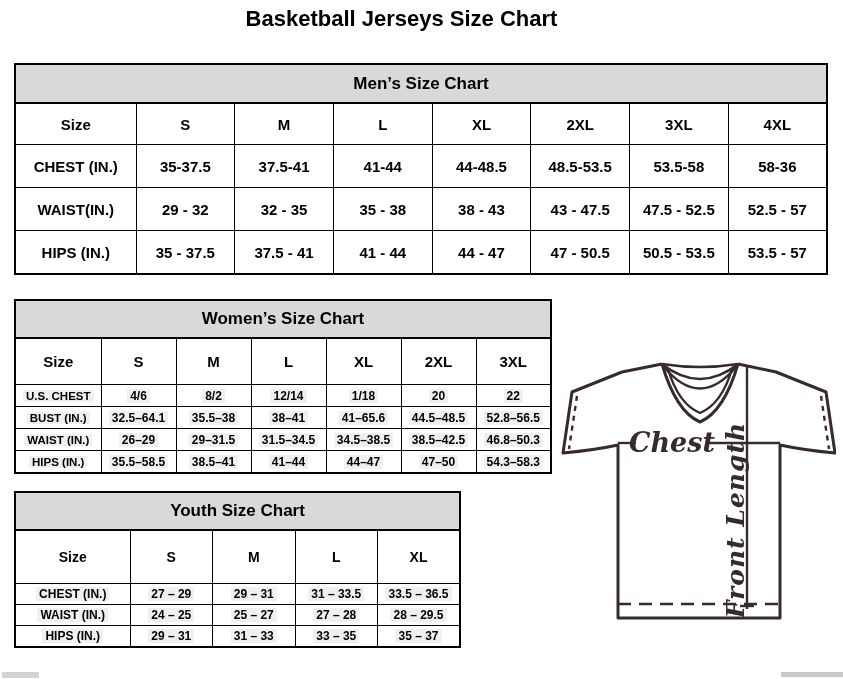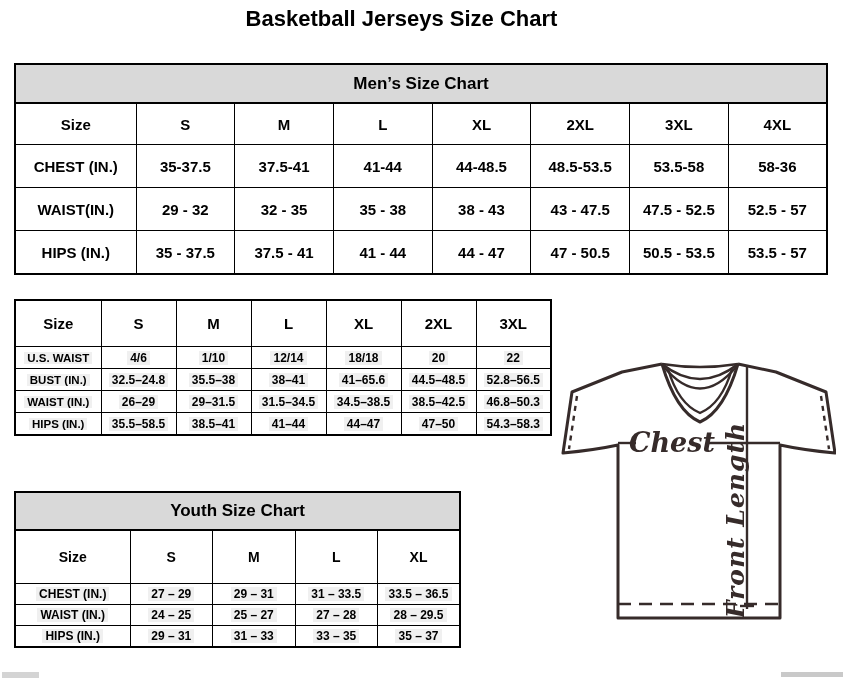--- a/index.html
+++ b/index.html
@@ -146,43 +146,46 @@
     <colgroup>
       <col class="c0">
       <col class="c1">
       <col class="c2">
       <col class="c3">
       <col class="c4">
       <col class="c5">
       <col class="c6">
     </colgroup>
     <thead>
+      <tr class="title-row">
+        <th colspan="7">Women’s Size Chart</th>
+      </tr>
       <tr class="cols-row">
         <th>Size</th>
         <th>S</th>
         <th>M</th>
         <th>L</th>
         <th>XL</th>
         <th>2XL</th>
         <th>3XL</th>
       </tr>
     </thead>
     <tbody>
       <tr>
-        <td class="label-cell"><span class="v">U.S. WAIST</span></td>
+        <td class="label-cell"><span class="v">U.S. CHEST</span></td>
         <td><span class="v">4/6</span></td>
-        <td><span class="v">1/10</span></td>
+        <td><span class="v">8/2</span></td>
         <td><span class="v">12/14</span></td>
-        <td><span class="v">18/18</span></td>
+        <td><span class="v">1/18</span></td>
         <td><span class="v">20</span></td>
         <td><span class="v">22</span></td>
       </tr>
       <tr>
         <td class="label-cell"><span class="v">BUST (IN.)</span></td>
-        <td><span class="v">32.5–24.8</span></td>
+        <td><span class="v">32.5–64.1</span></td>
         <td><span class="v">35.5–38</span></td>
         <td><span class="v">38–41</span></td>
         <td><span class="v">41–65.6</span></td>
         <td><span class="v">44.5–48.5</span></td>
         <td><span class="v">52.8–56.5</span></td>
       </tr>
       <tr>
         <td class="label-cell"><span class="v">WAIST (IN.)</span></td>
         <td><span class="v">26–29</span></td>
         <td><span class="v">29–31.5</span></td>

